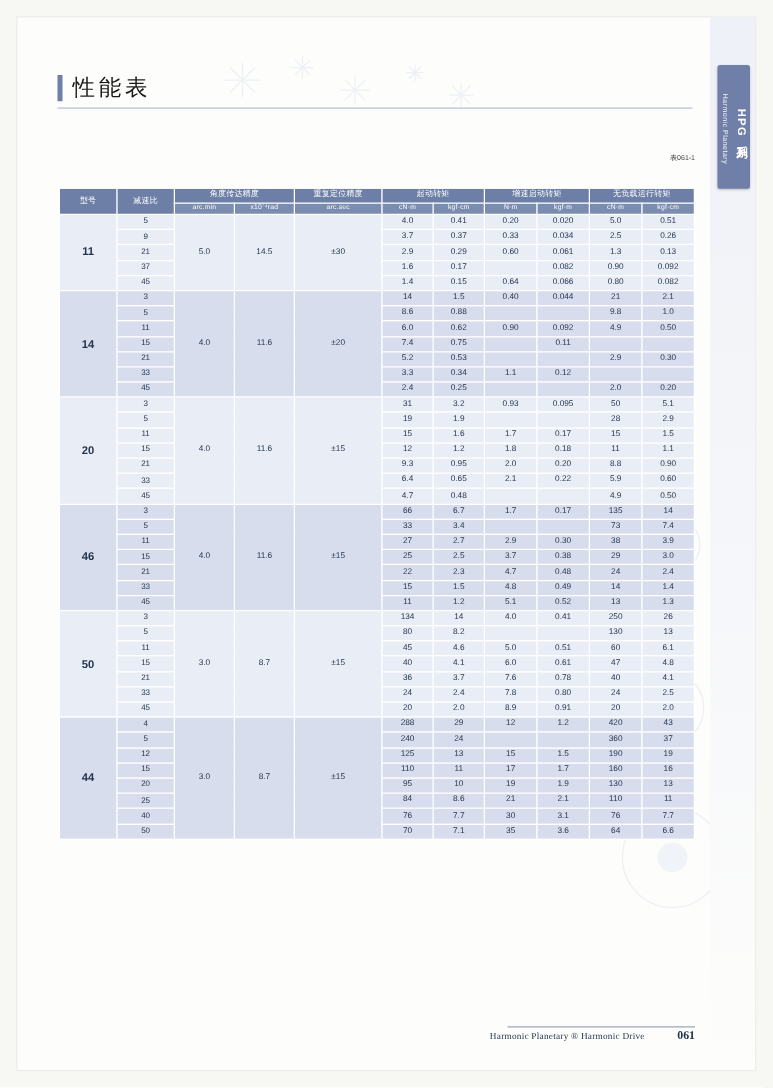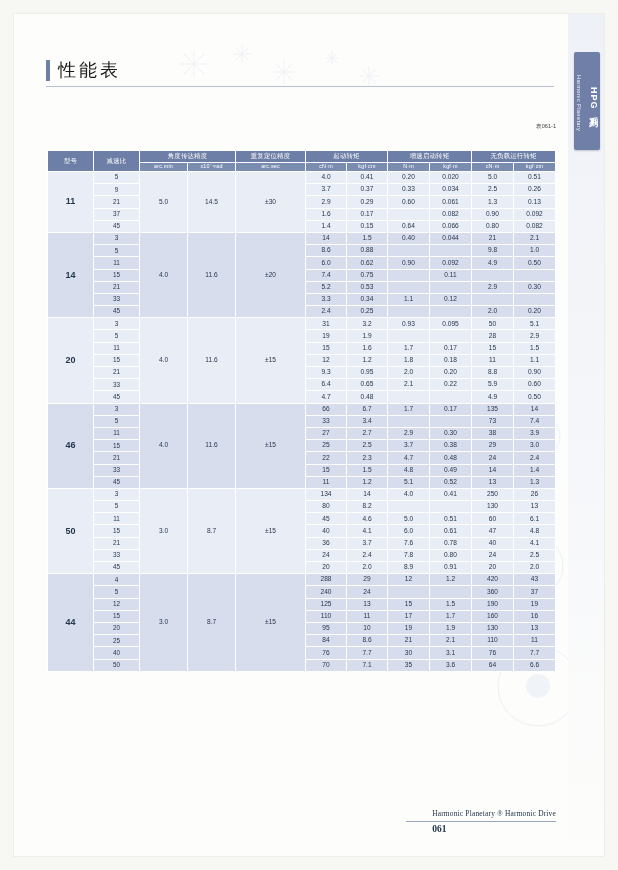--- a/index.html
+++ b/index.html
@@ -169,33 +169,33 @@
   .mid { font-size: 6.6px; }
   .grp { font-size: 6.6px; }
 
   
   .footer {
     position: absolute;
     right: 48px; bottom: 22px;
     display: flex;
     align-items: baseline;
     gap: 6px;
-    flex-direction: column;
   }
   .footer .brand {
     font-family: "Liberation Serif", serif;
     font-size: 7.4px;
     color: #23344c;
     letter-spacing: .2px;
   }
   .footer .pageno {
     font-family: "Liberation Serif", serif;
     font-size: 9.5px;
     color: #23344c;
     font-weight: bold;
+    margin-left: 20px;
   }
   .footer-rule {
     position: absolute;
     right: 48px; bottom: 34px;
     width: 150px;
     border-bottom: 1px solid #9aa6c0;
   }
 </style>
 </head>
 <body>

